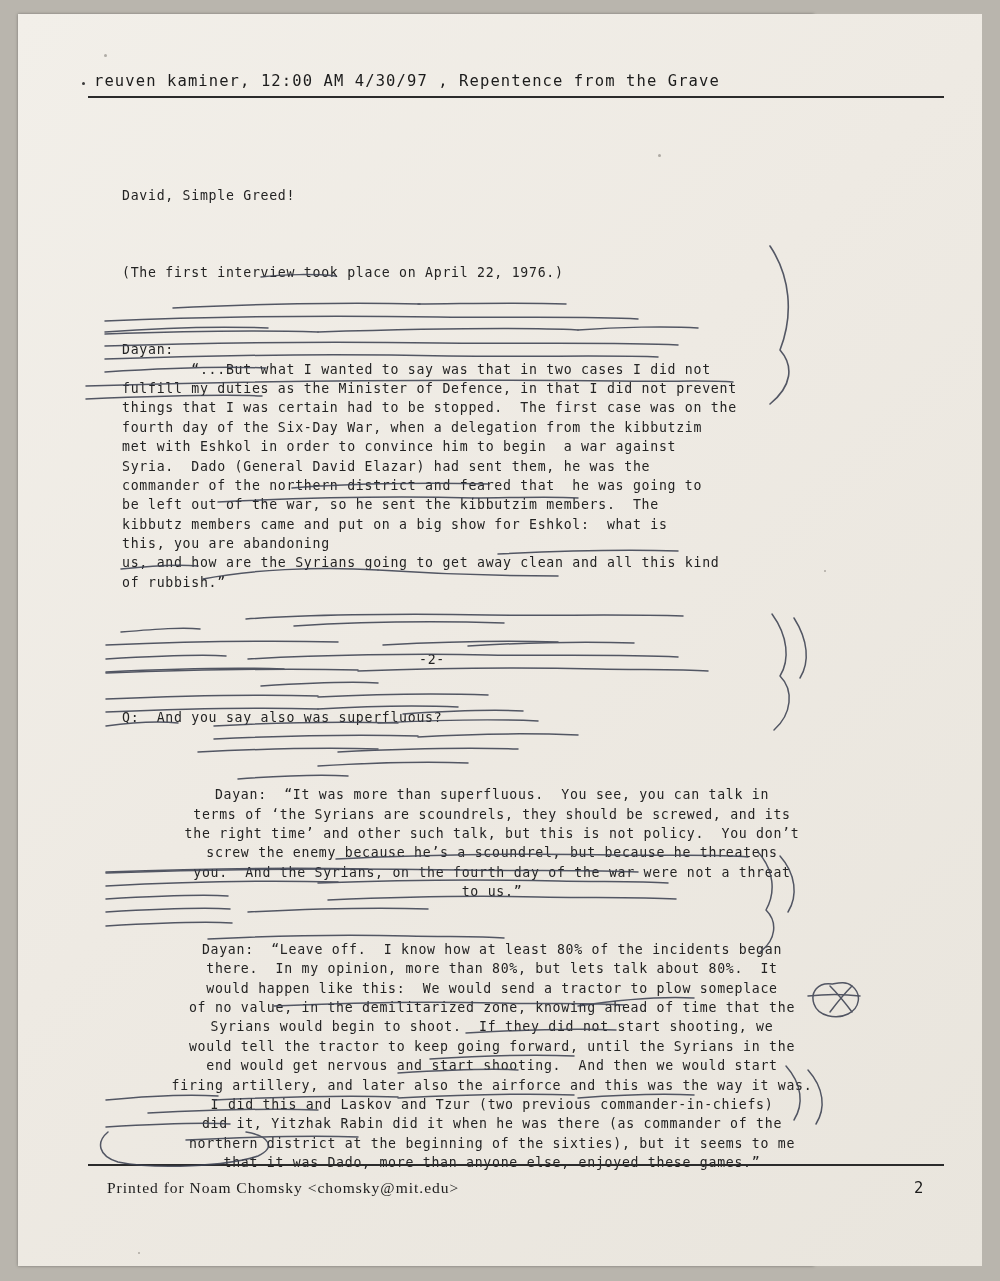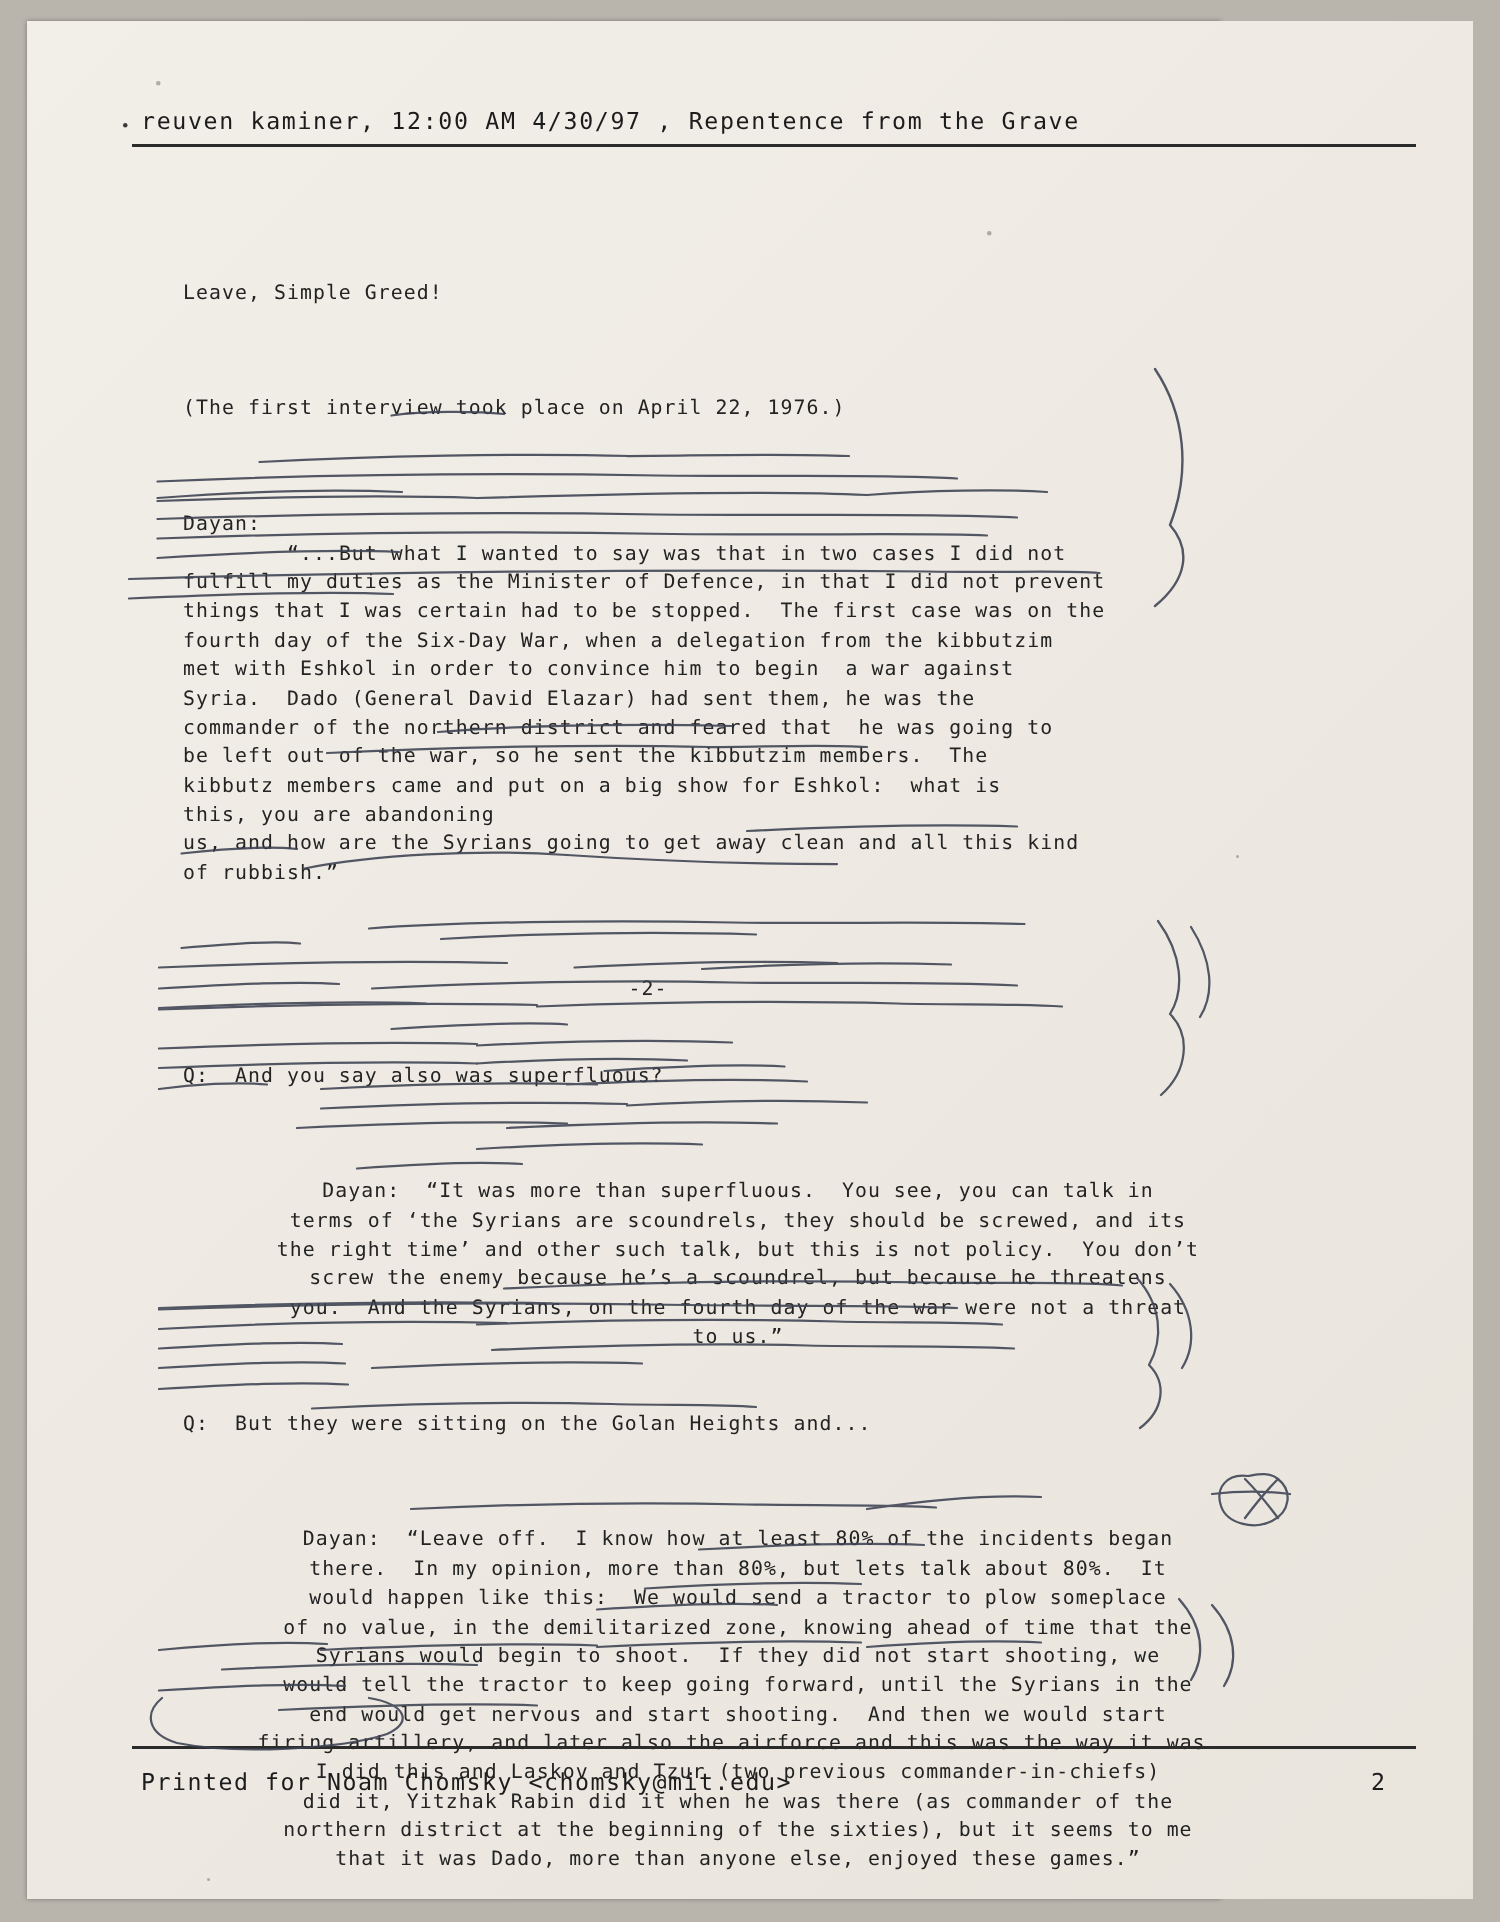--- a/index.html
+++ b/index.html
@@ -50,26 +50,27 @@
   #header-dot {
     position: absolute;
     left: 64px;
     top: 68px;
     width: 3px; height: 3px;
     background: #3a3a3a;
     border-radius: 50%;
   }
   #footer-text {
     position: absolute;
-    left: 76px;
+    left: 89px;
     top: 1165px;
     font-size: 15.5px;
     letter-spacing: 1.0px;
     color: #1c1c1c;
     white-space: pre;
+    font-family: Liberation Serif, serif;
   }
   #page-number {
     position: absolute;
     left: 896px;
     top: 1165px;
     font-size: 15.5px;
     color: #1c1c1c;
   }
 
   #body-text {
@@ -111,21 +112,21 @@
 <body>
 
 <div id="page">
   <div id="sheet"></div>
 
   <div id="header-dot"></div>
   <div id="header-text">reuven kaminer, 12:00 AM 4/30/97 , Repentence from the Grave</div>
   <div class="hdr-rule" id="hdr-rule-top"></div>
 
   <div id="body-text">
-    <p class="para">Leave, Simple Greed!</p>
+    <p class="para">David, Simple Greed!</p>
     <p class="para">(The first interview took place on April 22, 1976.)</p>
     <p class="para">Dayan:
         “...But what I wanted to say was that in two cases I did not
 fulfill my duties as the Minister of Defence, in that I did not prevent
 things that I was certain had to be stopped.  The first case was on the
 fourth day of the Six-Day War, when a delegation from the kibbutzim
 met with Eshkol in order to convince him to begin  a war against
 Syria.  Dado (General David Elazar) had sent them, he was the
 commander of the northern district and feared that  he was going to
 be left out of the war, so he sent the kibbutzim members.  The
@@ -134,21 +135,20 @@
 us, and how are the Syrians going to get away clean and all this kind
 of rubbish.”</p>
     <p class="para pagemark">-2-</p>
     <p class="para">Q:  And you say also was superfluous?</p>
     <p class="para tight">Dayan:  “It was more than superfluous.  You see, you can talk in
 terms of ‘the Syrians are scoundrels, they should be screwed, and its
 the right time’ and other such talk, but this is not policy.  You don’t
 screw the enemy because he’s a scoundrel, but because he threatens
 you.  And the Syrians, on the fourth day of the war were not a threat
 to us.”</p>
-    <p class="para">Q:  But they were sitting on the Golan Heights and...</p>
     <p class="para tight">Dayan:  “Leave off.  I know how at least 80% of the incidents began
 there.  In my opinion, more than 80%, but lets talk about 80%.  It
 would happen like this:  We would send a tractor to plow someplace
 of no value, in the demilitarized zone, knowing ahead of time that the
 Syrians would begin to shoot.  If they did not start shooting, we
 would tell the tractor to keep going forward, until the Syrians in the
 end would get nervous and start shooting.  And then we would start
 firing artillery, and later also the airforce and this was the way it was.
 I did this and Laskov and Tzur (two previous commander-in-chiefs)
 did it, Yitzhak Rabin did it when he was there (as commander of the

